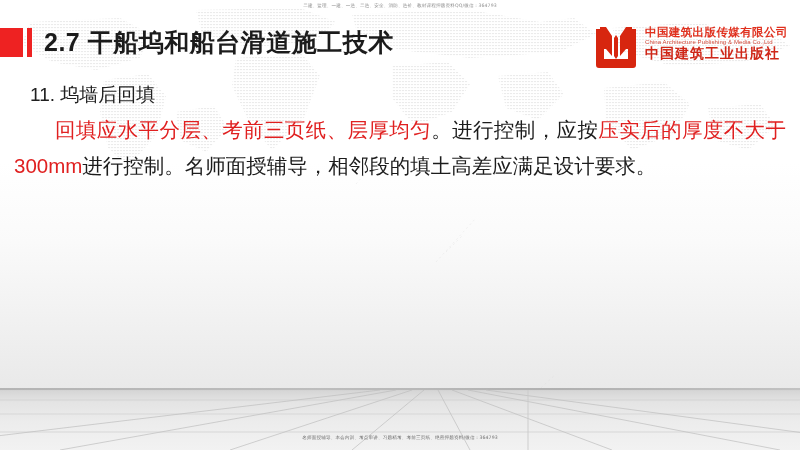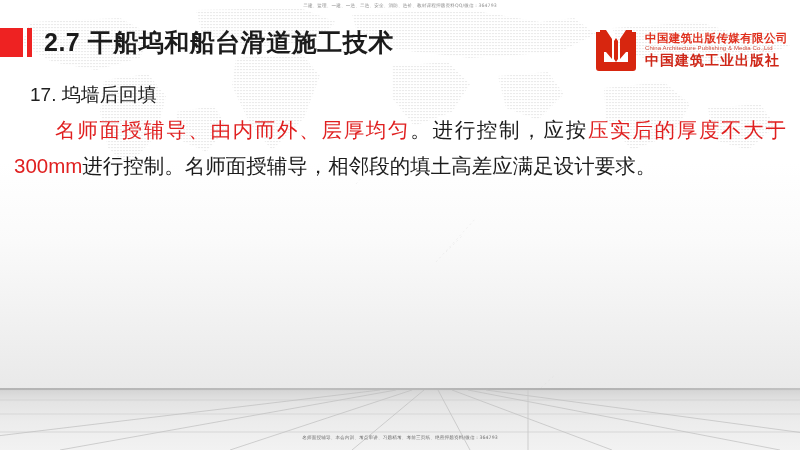--- a/index.html
+++ b/index.html
@@ -71,21 +71,20 @@
     letter-spacing: 0.5px;
     white-space: nowrap;
   }
 
   
   .logo-wrap {
     position: absolute;
     left: 594px; top: 26px;
     width: 200px; height: 48px;
     display: flex;
-    align-items: center;
   }
   .logo-mark {
     width: 44px; height: 42px;
     flex: 0 0 44px;
     margin-right: 7px;
   }
   .logo-mark svg { display: block; }
   .logo-text { line-height: 1.05; }
   .logo-cn1 {
     font-size: 11.5px;
@@ -101,21 +100,21 @@
     white-space: nowrap;
     margin-top: 1px;
   }
   .logo-cn2 {
     font-size: 14px;
     color: #cf2718;
     font-weight: bold;
     letter-spacing: 1px;
     white-space: nowrap;
     margin-top: 2px;
-    font-family: Liberation Sans, sans-serif;
+    font-family: Liberation Mono, monospace;
   }
 
   
   .sub-heading {
     position: absolute;
     left: 30px; top: 82px;
     font-size: 19px;
     color: #202020;
     white-space: nowrap;
   }
@@ -235,22 +234,22 @@
         </g>
       </svg>
     </div>
     <div class="logo-text">
       <div class="logo-cn1">中国建筑出版传媒有限公司</div>
       <div class="logo-en">China Architecture Publishing &amp; Media Co.,Ltd</div>
       <div class="logo-cn2">中国建筑工业出版社</div>
     </div>
   </div>
 
-  <div class="sub-heading">17. 坞墙后回填</div>
+  <div class="sub-heading">11. 坞墙后回填</div>
 
   <div class="paragraph">
-    <span class="hl">名师面授辅导、由内而外、层厚均匀</span><span>。进行控制，应按</span><span class="hl">压实后的厚度不大于300mm</span><span>进行控制。名师面授辅导，相邻段的填土高差应满足设计要求。</span>
+    <span class="hl">回填应水平分层、考前三页纸、层厚均匀</span><span>。进行控制，应按</span><span class="hl">压实后的厚度不大于300mm</span><span>进行控制。名师面授辅导，相邻段的填土高差应满足设计要求。</span>
   </div>
 
   <div class="wm wm-top">二建、监理、一建、一造、二造、安全、消防、造价、教材课程押题资料QQ/微信：364793</div>
   <div class="wm wm-bottom">名师面授辅导、本会内训、考点串讲、习题精考、考前三页纸、绝密押题资料/微信：364793</div>
 
 </div>
 
 </body></html>

